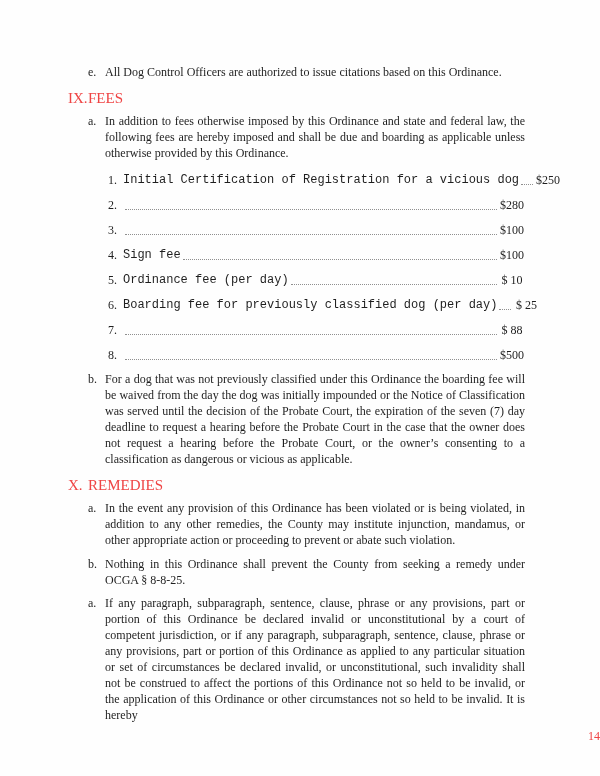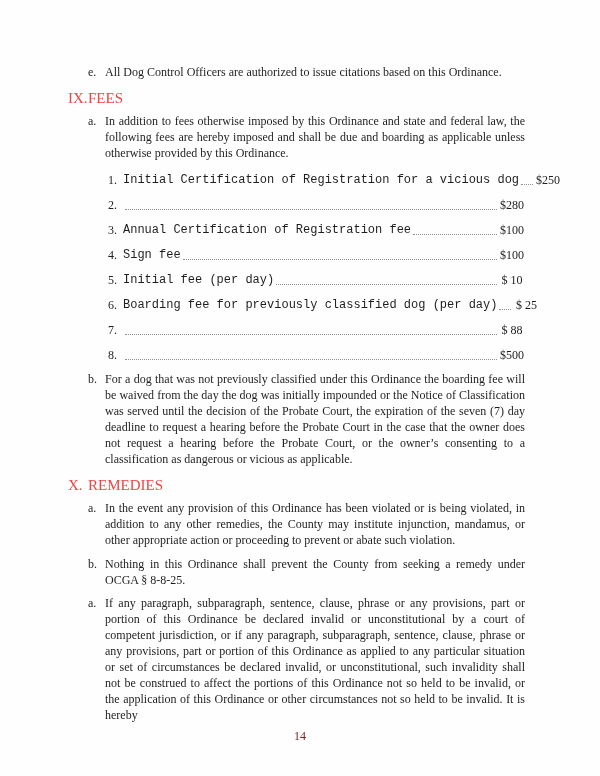--- a/index.html
+++ b/index.html
@@ -81,22 +81,22 @@
     text-align: center;
     min-width: 26px;
   }
   .mt8 { margin-top: 8px; }
   .mt10 { margin-top: 10px; }
   .page-number {
     position: absolute;
     left: 0;
     right: 0;
     top: 728px;
-    text-align: center;
-    color: #7f1d1d;
+    text-align: right;
+    color: #ef4444;
   }
 </style>
 </head>
 <body>
 
 <div class="page">
   <div class="content">
 
     <div class="intro-row">
       <span class="marker">e.</span>
@@ -120,33 +120,32 @@
         <span class="fee-leader"></span>
         <span class="fee-amount">$250</span>
       </div>
       <div class="fee-row">
         <span class="fee-no">2.</span>
         <span class="fee-leader"></span>
         <span class="fee-amount">$280</span>
       </div>
       <div class="fee-row">
         <span class="fee-no">3.</span>
-        <span class="fee-label">Annual Certification of Registration fee</span>
         <span class="fee-leader"></span>
         <span class="fee-amount">$100</span>
       </div>
       <div class="fee-row">
         <span class="fee-no">4.</span>
         <span class="fee-label">Sign fee</span>
         <span class="fee-leader"></span>
         <span class="fee-amount">$100</span>
       </div>
       <div class="fee-row">
         <span class="fee-no">5.</span>
-        <span class="fee-label">Initial fee (per day)</span>
+        <span class="fee-label">Ordinance fee (per day)</span>
         <span class="fee-leader"></span>
         <span class="fee-amount">$ 10</span>
       </div>
       <div class="fee-row">
         <span class="fee-no">6.</span>
         <span class="fee-label">Boarding fee for previously classified dog (per day)</span>
         <span class="fee-leader"></span>
         <span class="fee-amount">$ 25</span>
       </div>
       <div class="fee-row">

